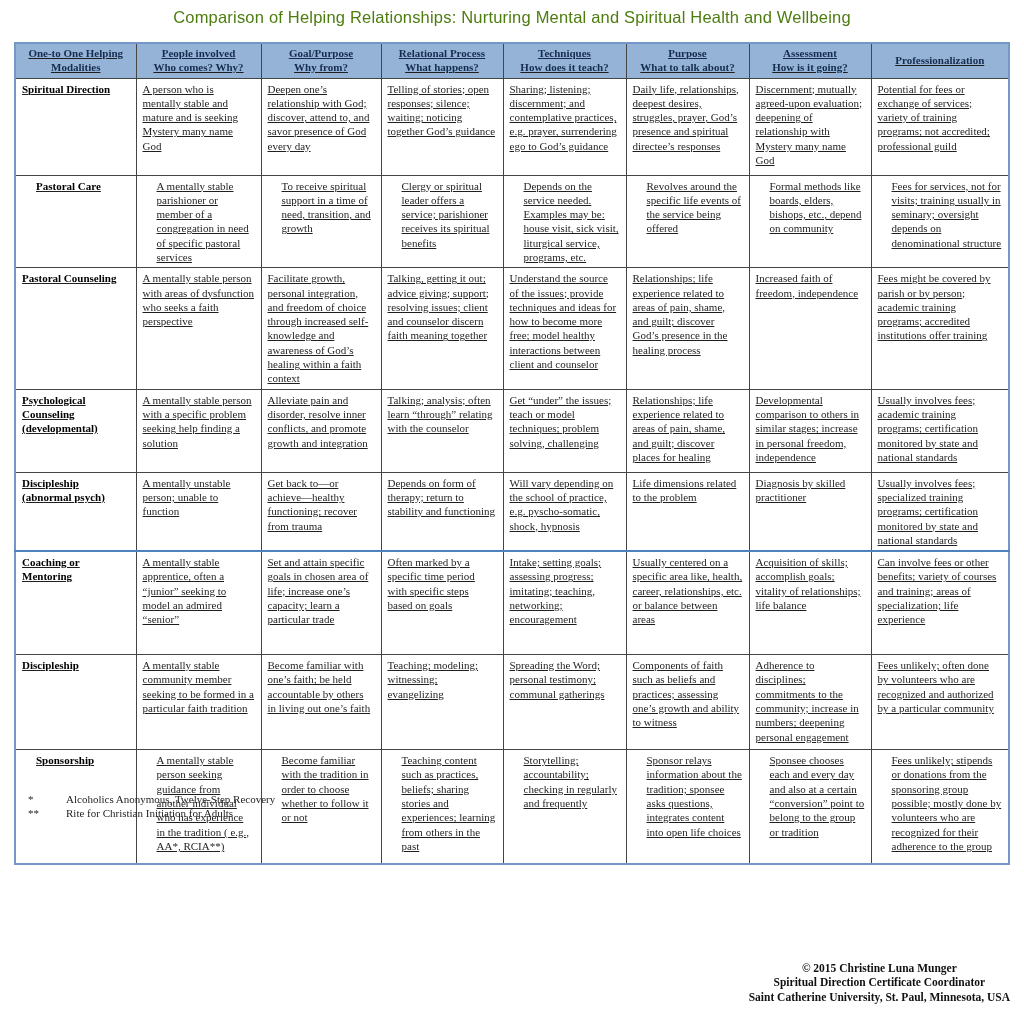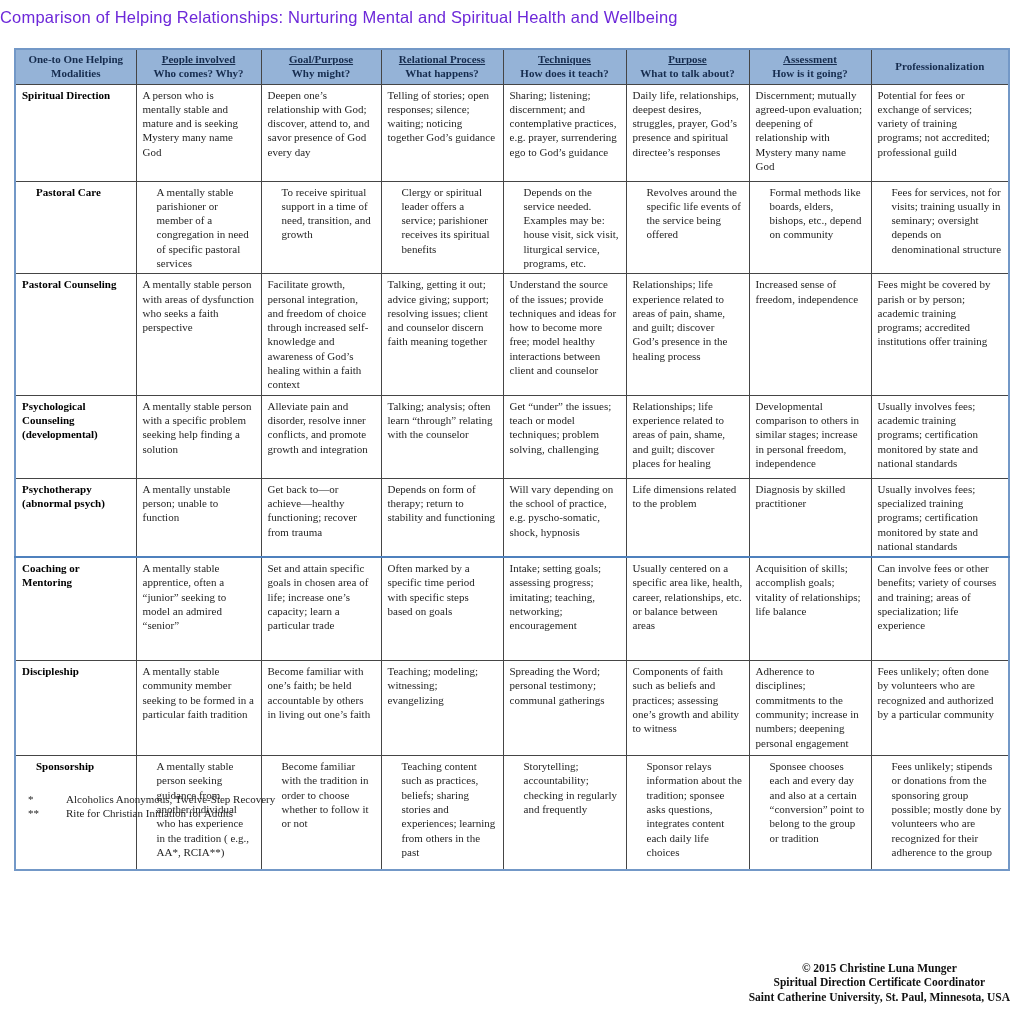--- a/index.html
+++ b/index.html
@@ -1,18 +1,18 @@
 <!DOCTYPE html>
 <html style="--header-bg: #95b3d7; --header-text: #162c4e; --outer-border: #7398c7; --section-divider: #4f81bd;"><head>
 <meta charset="utf-8">
 <style>
   html,body{margin:0;padding:0;background:#ffffff;}
   .page{position:relative;width:1024px;height:1010px;background:#fff;font-family:"Liberation Serif",serif;color:#1f1f1f;overflow:hidden;}
-  .title{position:absolute;top:8px;left:0;width:100%;font-family:"Liberation Sans",sans-serif;font-size:16.5px;font-weight:400;color:#6d28d9;letter-spacing:.2px;}
-  table.cmp{position:absolute;left:14px;top:48px;width:994px;border-collapse:collapse;table-layout:fixed;border:2px solid var(--outer-border,#7398c7);}
+  .title{position:absolute;top:8px;left:0;width:100%;text-align:center;font-family:"Liberation Sans",sans-serif;font-size:16.5px;font-weight:400;color:#4d7c0f;letter-spacing:.2px;}
+  table.cmp{position:absolute;left:14px;top:42px;width:994px;border-collapse:collapse;table-layout:fixed;border:2px solid var(--outer-border,#7398c7);text-decoration:underline;}
   table.cmp th,table.cmp td{border:1px solid #454545;vertical-align:top;padding:3px 6px;font-size:11px;line-height:1.3;word-wrap:break-word;}
   table.cmp thead th{background:var(--header-bg,#95b3d7);color:var(--header-text,#162c4e);font-weight:bold;text-align:center;vertical-align:middle;padding:3px 2px;font-size:11px;line-height:1.25;}
   .u{text-decoration:underline;}
   td.mod{font-weight:bold;color:#000;}
   tr.hr0 td{height:90px;} tr.hr1 td{height:75px;padding-left:20px;} tr.hr2 td{height:112px;} tr.hr3 td{height:76px;}
   tr.hr4 td{height:66px;border-bottom:2px solid var(--section-divider,#4f81bd);}
   tr.hr5 td{height:96px;} tr.hr6 td{height:88px;margin-top:33px;} tr.hr7 td{height:107px;padding-left:20px;}
   .footnotes{position:absolute;left:28px;top:792px;font-size:11px;line-height:1.3;color:#1f1f1f;}
   .fn .sym{display:inline-block;width:38px;}
   .copyright{position:absolute;right:14px;top:961px;text-align:center;font-weight:bold;font-size:11.5px;line-height:1.25;color:#111;}
@@ -32,21 +32,21 @@
         <col style="width:122px">
       <col style="width:123px">
         <col style="width:123px">
         <col style="width:122px">
         <col style="width:138px">
     </colgroup>
     <thead>
       <tr>
         <th><span>One-to One Helping Modalities</span></th>
         <th><span class="u">People involved</span><br><span>Who comes? Why?</span></th>
-        <th><span class="u">Goal/Purpose</span><br><span>Why might?</span></th>
+        <th><span class="u">Goal/Purpose</span><br><span>Why from?</span></th>
         <th><span class="u">Relational Process</span><br><span>What happens?</span></th>
         <th><span class="u">Techniques</span><br><span>How does it teach?</span></th>
         <th><span class="u">Purpose</span><br><span>What to talk about?</span></th>
         <th><span class="u">Assessment</span><br><span>How is it going?</span></th>
         <th><span>Professionalization</span></th>
       </tr>
     </thead>
     <tbody>
       <tr class="hr0">
         <td class="mod">Spiritual Direction</td>
@@ -68,35 +68,35 @@
         <td>Formal methods like boards, elders, bishops, etc., depend on community</td>
         <td>Fees for services, not for visits; training usually in seminary; oversight depends on denominational structure</td>
       </tr>
       <tr class="hr2">
         <td class="mod">Pastoral Counseling</td>
         <td>A mentally stable person with areas of dysfunction  who seeks a faith perspective</td>
         <td>Facilitate growth, personal integration, and freedom of choice through increased self-knowledge and awareness of God’s healing within a faith context</td>
         <td>Talking, getting it out; advice giving; support; resolving issues; client and counselor discern faith meaning together</td>
         <td>Understand the source of the issues; provide techniques and ideas for how to become more free; model healthy interactions between client and counselor</td>
         <td>Relationships; life experience related to areas of pain, shame, and guilt; discover God’s presence in the healing process</td>
-        <td>Increased sense of freedom, independence</td>
+        <td>Increased faith of freedom, independence</td>
         <td>Fees might be covered by parish or by person; academic training programs; accredited institutions offer training</td>
       </tr>
       <tr class="hr3">
         <td class="mod">Psychological Counseling (developmental)</td>
         <td>A mentally stable person with a specific problem seeking help finding a solution</td>
         <td>Alleviate pain and disorder, resolve inner conflicts, and promote growth and integration</td>
         <td>Talking; analysis; often learn “through” relating with the counselor</td>
         <td>Get “under” the issues; teach or model techniques; problem solving, challenging</td>
         <td>Relationships; life experience related to areas of pain, shame, and guilt; discover places for healing</td>
         <td>Developmental comparison to others in similar stages; increase in personal freedom, independence</td>
         <td>Usually involves fees; academic training programs; certification monitored by state and national standards</td>
       </tr>
       <tr class="hr4">
-        <td class="mod">Psychotherapy (abnormal psych)</td>
+        <td class="mod">Discipleship (abnormal psych)</td>
         <td>A mentally unstable person; unable to function</td>
         <td>Get back to—or achieve—healthy functioning; recover from trauma</td>
         <td>Depends on form of therapy; return to stability and functioning</td>
         <td>Will vary depending on the school of practice, e.g. pyscho-somatic, shock, hypnosis</td>
         <td>Life dimensions related to the problem</td>
         <td>Diagnosis by skilled practitioner</td>
         <td>Usually involves fees; specialized training programs; certification monitored by state and national standards</td>
       </tr>
       <tr class="hr5">
         <td class="mod">Coaching or Mentoring</td>
@@ -117,21 +117,21 @@
         <td>Components of faith such as beliefs and practices; assessing one’s growth and ability to witness</td>
         <td>Adherence to disciplines; commitments to the community; increase in numbers; deepening personal engagement</td>
         <td>Fees unlikely; often done by volunteers who are recognized and authorized by a particular community</td>
       </tr>
       <tr class="hr7">
         <td class="mod">Sponsorship</td>
         <td>A mentally stable person seeking guidance from another individual who has experience in the tradition ( e.g., AA*, RCIA**)</td>
         <td>Become familiar with the tradition in order to choose whether to follow it or not</td>
         <td>Teaching content such as practices, beliefs; sharing stories and experiences; learning from others in the past</td>
         <td>Storytelling; accountability; checking in regularly and frequently</td>
-        <td>Sponsor relays information about the tradition; sponsee asks questions, integrates content each daily life choices</td>
+        <td>Sponsor relays information about the tradition; sponsee asks questions, integrates content into open life choices</td>
         <td>Sponsee chooses each and every day and also at a certain “conversion” point to belong to the group or tradition</td>
         <td>Fees unlikely; stipends or donations from the sponsoring group possible; mostly done by volunteers who are recognized for their adherence to the group</td>
       </tr>
     </tbody>
   </table>
 
   <div class="footnotes">
     <div class="fn"><span class="sym">*</span><span>Alcoholics Anonymous, Twelve-Step Recovery</span></div>
     <div class="fn"><span class="sym">**</span><span>Rite for Christian Initiation for Adults</span></div>
   </div>

